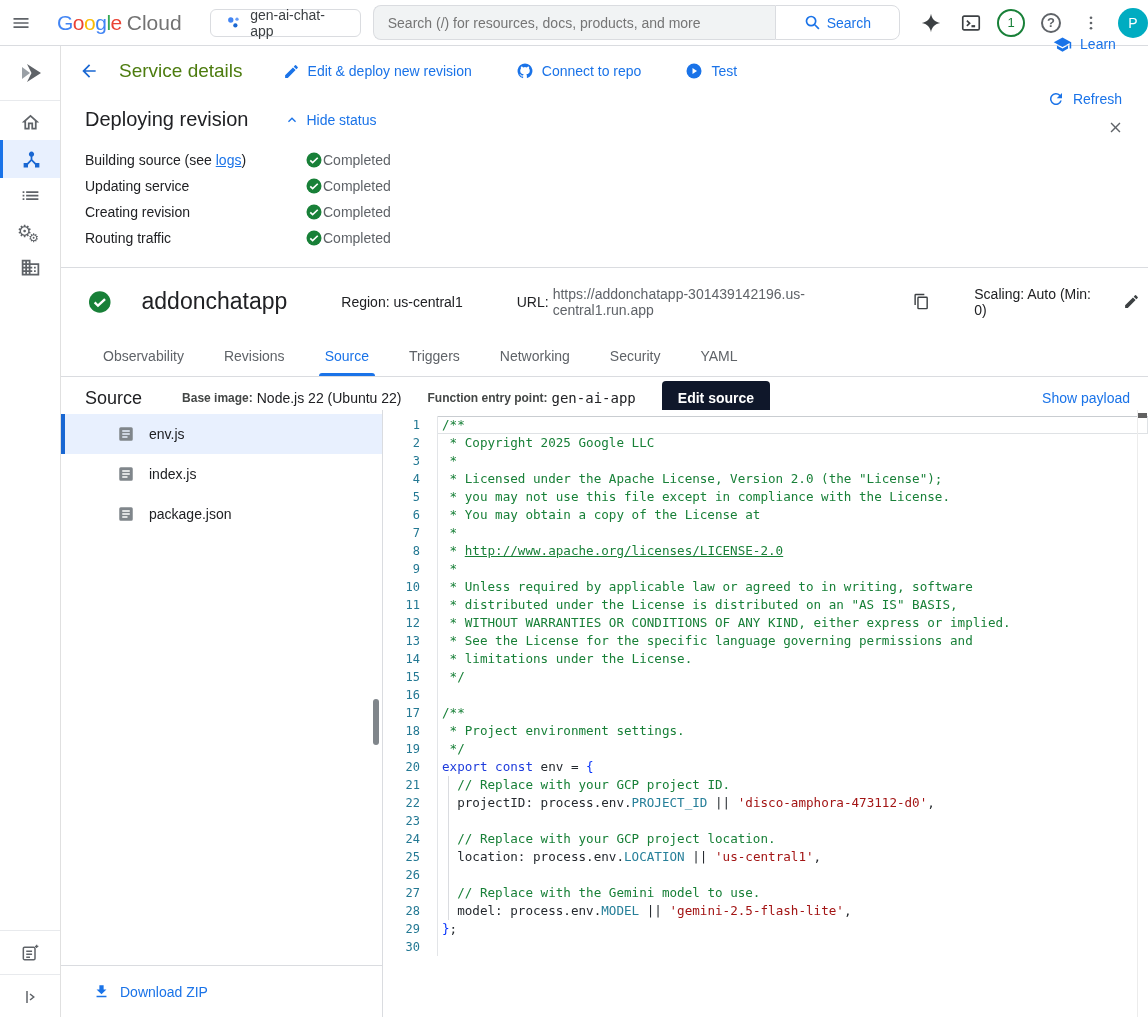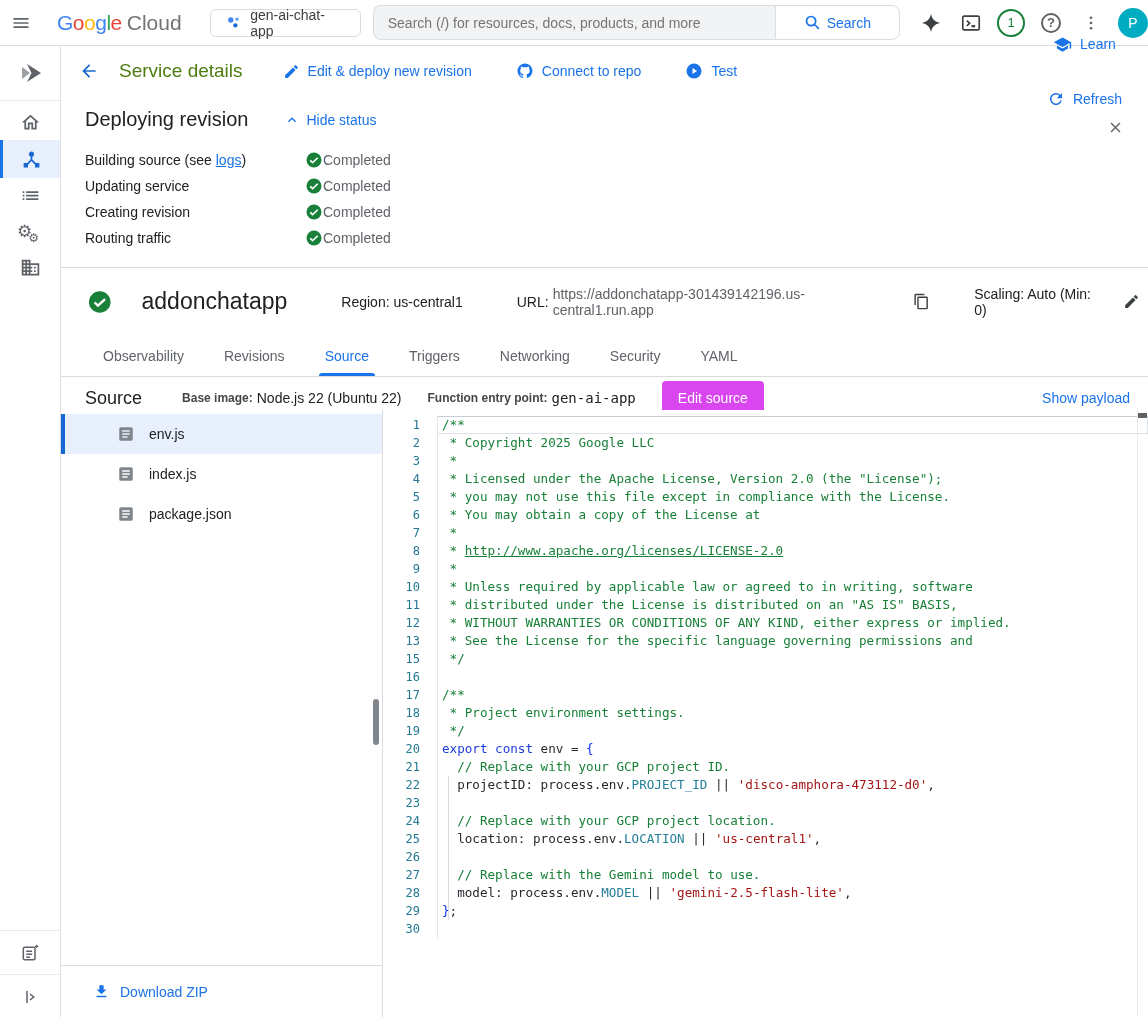--- a/index.html
+++ b/index.html
@@ -80,22 +80,22 @@
   .tab.active { color:#1a73e8; }
   .tab.active::after { content:""; position:absolute; left:14px; right:14px; bottom:0; height:3px;
     background:#1a73e8; border-radius:3px 3px 0 0; }
 
   
   .src-toolbar { height:43px; display:flex; align-items:center; padding-left:24px; border-bottom:1px solid #dadce0; }
   .src-title { font-size:18px; color:#202124; margin-right:40px; }
   .meta-label { font-size:12px; color:#444746;font-weight:bold; }
   .meta-val { font-size:14px; color:#202124; margin-left:4px; }
   .mono { font-family:"DejaVu Sans Mono", monospace; }
-  .edit-src-btn { background:#d946ef; color:#fff; border:none; border-radius:4px; height:34px;
-    padding:0 16px; font-size:14px; font-weight:400; margin-left:26px; cursor:pointer;
+  .edit-src-btn { background:#0f172a; color:#fff; border:none; border-radius:4px; height:34px;
+    padding:0 16px; font-size:14px; font-weight:700; margin-left:26px; cursor:pointer;
     font-family:"Liberation Sans",sans-serif; }
   .show-payload { margin-left:auto; margin-right:18px; color:#1a73e8; font-size:14px; font-weight:500; cursor:pointer; }
 
   
   .content { position:absolute; left:0; right:0; top:364px; bottom:0; display:flex; }
   .file-panel { width:322px; border-right:1px solid #dadce0; position:relative; padding-top:4px; }
   .file-row { height:40px; display:flex; align-items:center; gap:14px; padding-left:56px; font-size:14px;
     color:#202124; cursor:pointer; }
   .file-row.selected { background:#e8f0fe; border-left:4px solid #1967d2; padding-left:52px; }
   .fp-thumb { position:absolute; right:3px; top:289px; width:6px; height:46px; background:#80868b; border-radius:3px; }
@@ -416,20 +416,21 @@
           <div class="code-row"><div class="ln">4</div><div class="lc"><span class="tok-cm"> * Licensed under the Apache License, Version 2.0 (the "License");</span></div></div>
           <div class="code-row"><div class="ln">5</div><div class="lc"><span class="tok-cm"> * you may not use this file except in compliance with the License.</span></div></div>
           <div class="code-row"><div class="ln">6</div><div class="lc"><span class="tok-cm"> * You may obtain a copy of the License at</span></div></div>
           <div class="code-row"><div class="ln">7</div><div class="lc"><span class="tok-cm"> *</span></div></div>
           <div class="code-row"><div class="ln">8</div><div class="lc"><span class="tok-cm"> * </span><span class="tok-cmu">http://www.apache.org/licenses/LICENSE-2.0</span></div></div>
           <div class="code-row"><div class="ln">9</div><div class="lc"><span class="tok-cm"> *</span></div></div>
           <div class="code-row"><div class="ln">10</div><div class="lc"><span class="tok-cm"> * Unless required by applicable law or agreed to in writing, software</span></div></div>
           <div class="code-row"><div class="ln">11</div><div class="lc"><span class="tok-cm"> * distributed under the License is distributed on an "AS IS" BASIS,</span></div></div>
           <div class="code-row"><div class="ln">12</div><div class="lc"><span class="tok-cm"> * WITHOUT WARRANTIES OR CONDITIONS OF ANY KIND, either express or implied.</span></div></div>
           <div class="code-row"><div class="ln">13</div><div class="lc"><span class="tok-cm"> * See the License for the specific language governing permissions and</span></div></div>
+          <div class="code-row"><div class="ln">14</div><div class="lc"><span class="tok-cm"> * limitations under the License.</span></div></div>
           <div class="code-row"><div class="ln">15</div><div class="lc"><span class="tok-cm"> */</span></div></div>
           <div class="code-row"><div class="ln">16</div><div class="lc"></div></div>
           <div class="code-row"><div class="ln">17</div><div class="lc"><span class="tok-cm">/**</span></div></div>
           <div class="code-row"><div class="ln">18</div><div class="lc"><span class="tok-cm"> * Project environment settings.</span></div></div>
           <div class="code-row"><div class="ln">19</div><div class="lc"><span class="tok-cm"> */</span></div></div>
           <div class="code-row"><div class="ln">20</div><div class="lc"><span class="tok-k">export</span><span class="tok-d"> </span><span class="tok-k">const</span><span class="tok-d"> env = </span><span class="tok-b">{</span></div></div>
           <div class="code-row"><div class="ln">21</div><div class="lc"><span class="tok-d">  </span><span class="tok-cm">// Replace with your GCP project ID.</span></div></div>
           <div class="code-row"><div class="ln">22</div><div class="lc"><span class="tok-d">  projectID: process.env.</span><span class="tok-p">PROJECT_ID</span><span class="tok-d"> || </span><span class="tok-s">'disco-amphora-473112-d0'</span><span class="tok-d">,</span></div></div>
           <div class="code-row"><div class="ln">23</div><div class="lc"></div></div>
           <div class="code-row"><div class="ln">24</div><div class="lc"><span class="tok-d">  </span><span class="tok-cm">// Replace with your GCP project location.</span></div></div>

